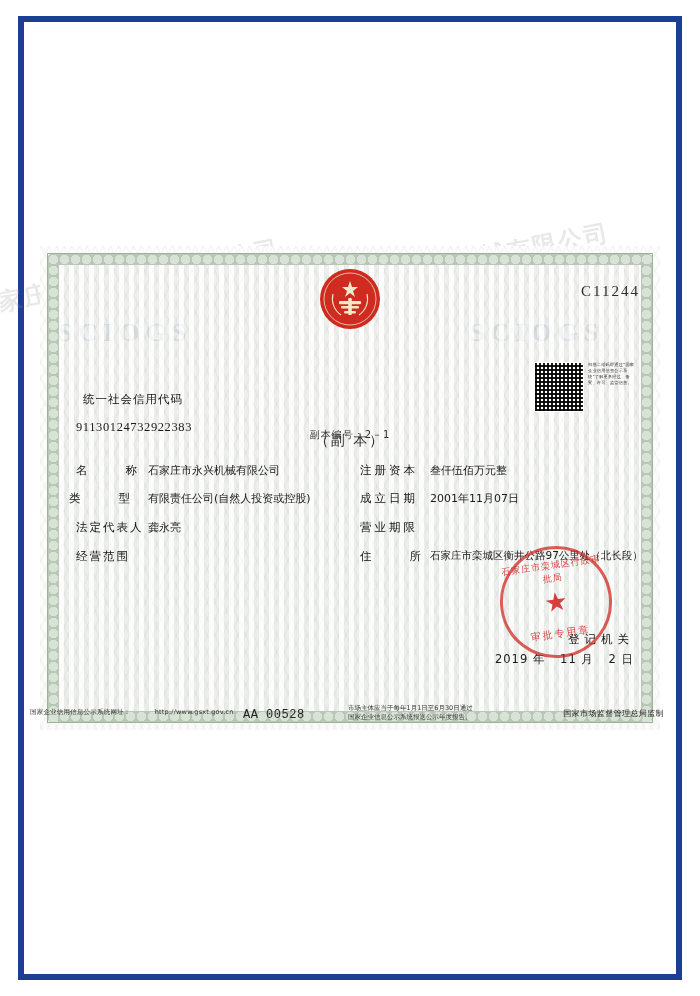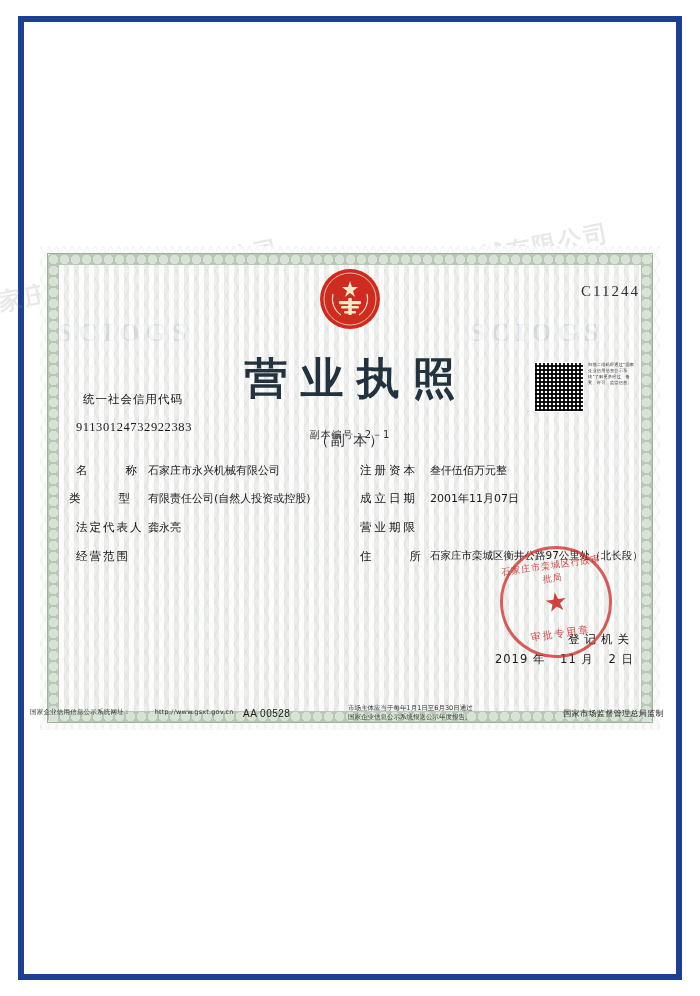--- a/index.html
+++ b/index.html
@@ -281,22 +281,22 @@
     top: 708px;
     font-size: 6.5px;
     color: #333;
     letter-spacing: 0.2px;
   }
   #footer-left .url { margin-left: 22px; }
   #footer-code {
     position: absolute;
     left: 243px;
     top: 708px;
-    font-family: Liberation Sans, sans-serif;
-    font-size: 10px;
+    font-family: Liberation Mono, monospace;
+    font-size: 12px;
     color: #222;
     letter-spacing: 0.5px;
   }
   #footer-mid {
     position: absolute;
     left: 348px;
     top: 704px;
     font-size: 6.5px;
     line-height: 9px;
     color: #333;
@@ -365,21 +365,20 @@
         <rect x="25" y="43" width="12" height="2.4" rx="1"></rect>
         <rect x="29.2" y="30" width="3.6" height="17" rx="1"></rect>
       </g>
       <g stroke="#f2e9c8" stroke-width="1.1" fill="none">
         <path d="M14,26 C12,34 15,42 22,47"></path>
         <path d="M48,26 C50,34 47,42 40,47"></path>
       </g>
     </svg>
   </div>
 
-  <div id="cert-title">营业执照</div>
   <div id="cert-subtitle">（副 本）</div>
   <div id="copy-number">副本编号：2－1</div>
 
   <div id="qr-block">
     <div id="qr-code"></div>
     <div id="qr-caption">扫描二维码即通过“国家企业信用信息公示系统”了解更多经过、备案、许可、监管信息。</div>
   </div>
 
   <div class="field-label tight" style="left:76px; top:392px;margin-left:7px;">统一社会信用代码</div>
   <div class="field-value mono" style="left:76px; top:420px;">91130124732922383</div>

